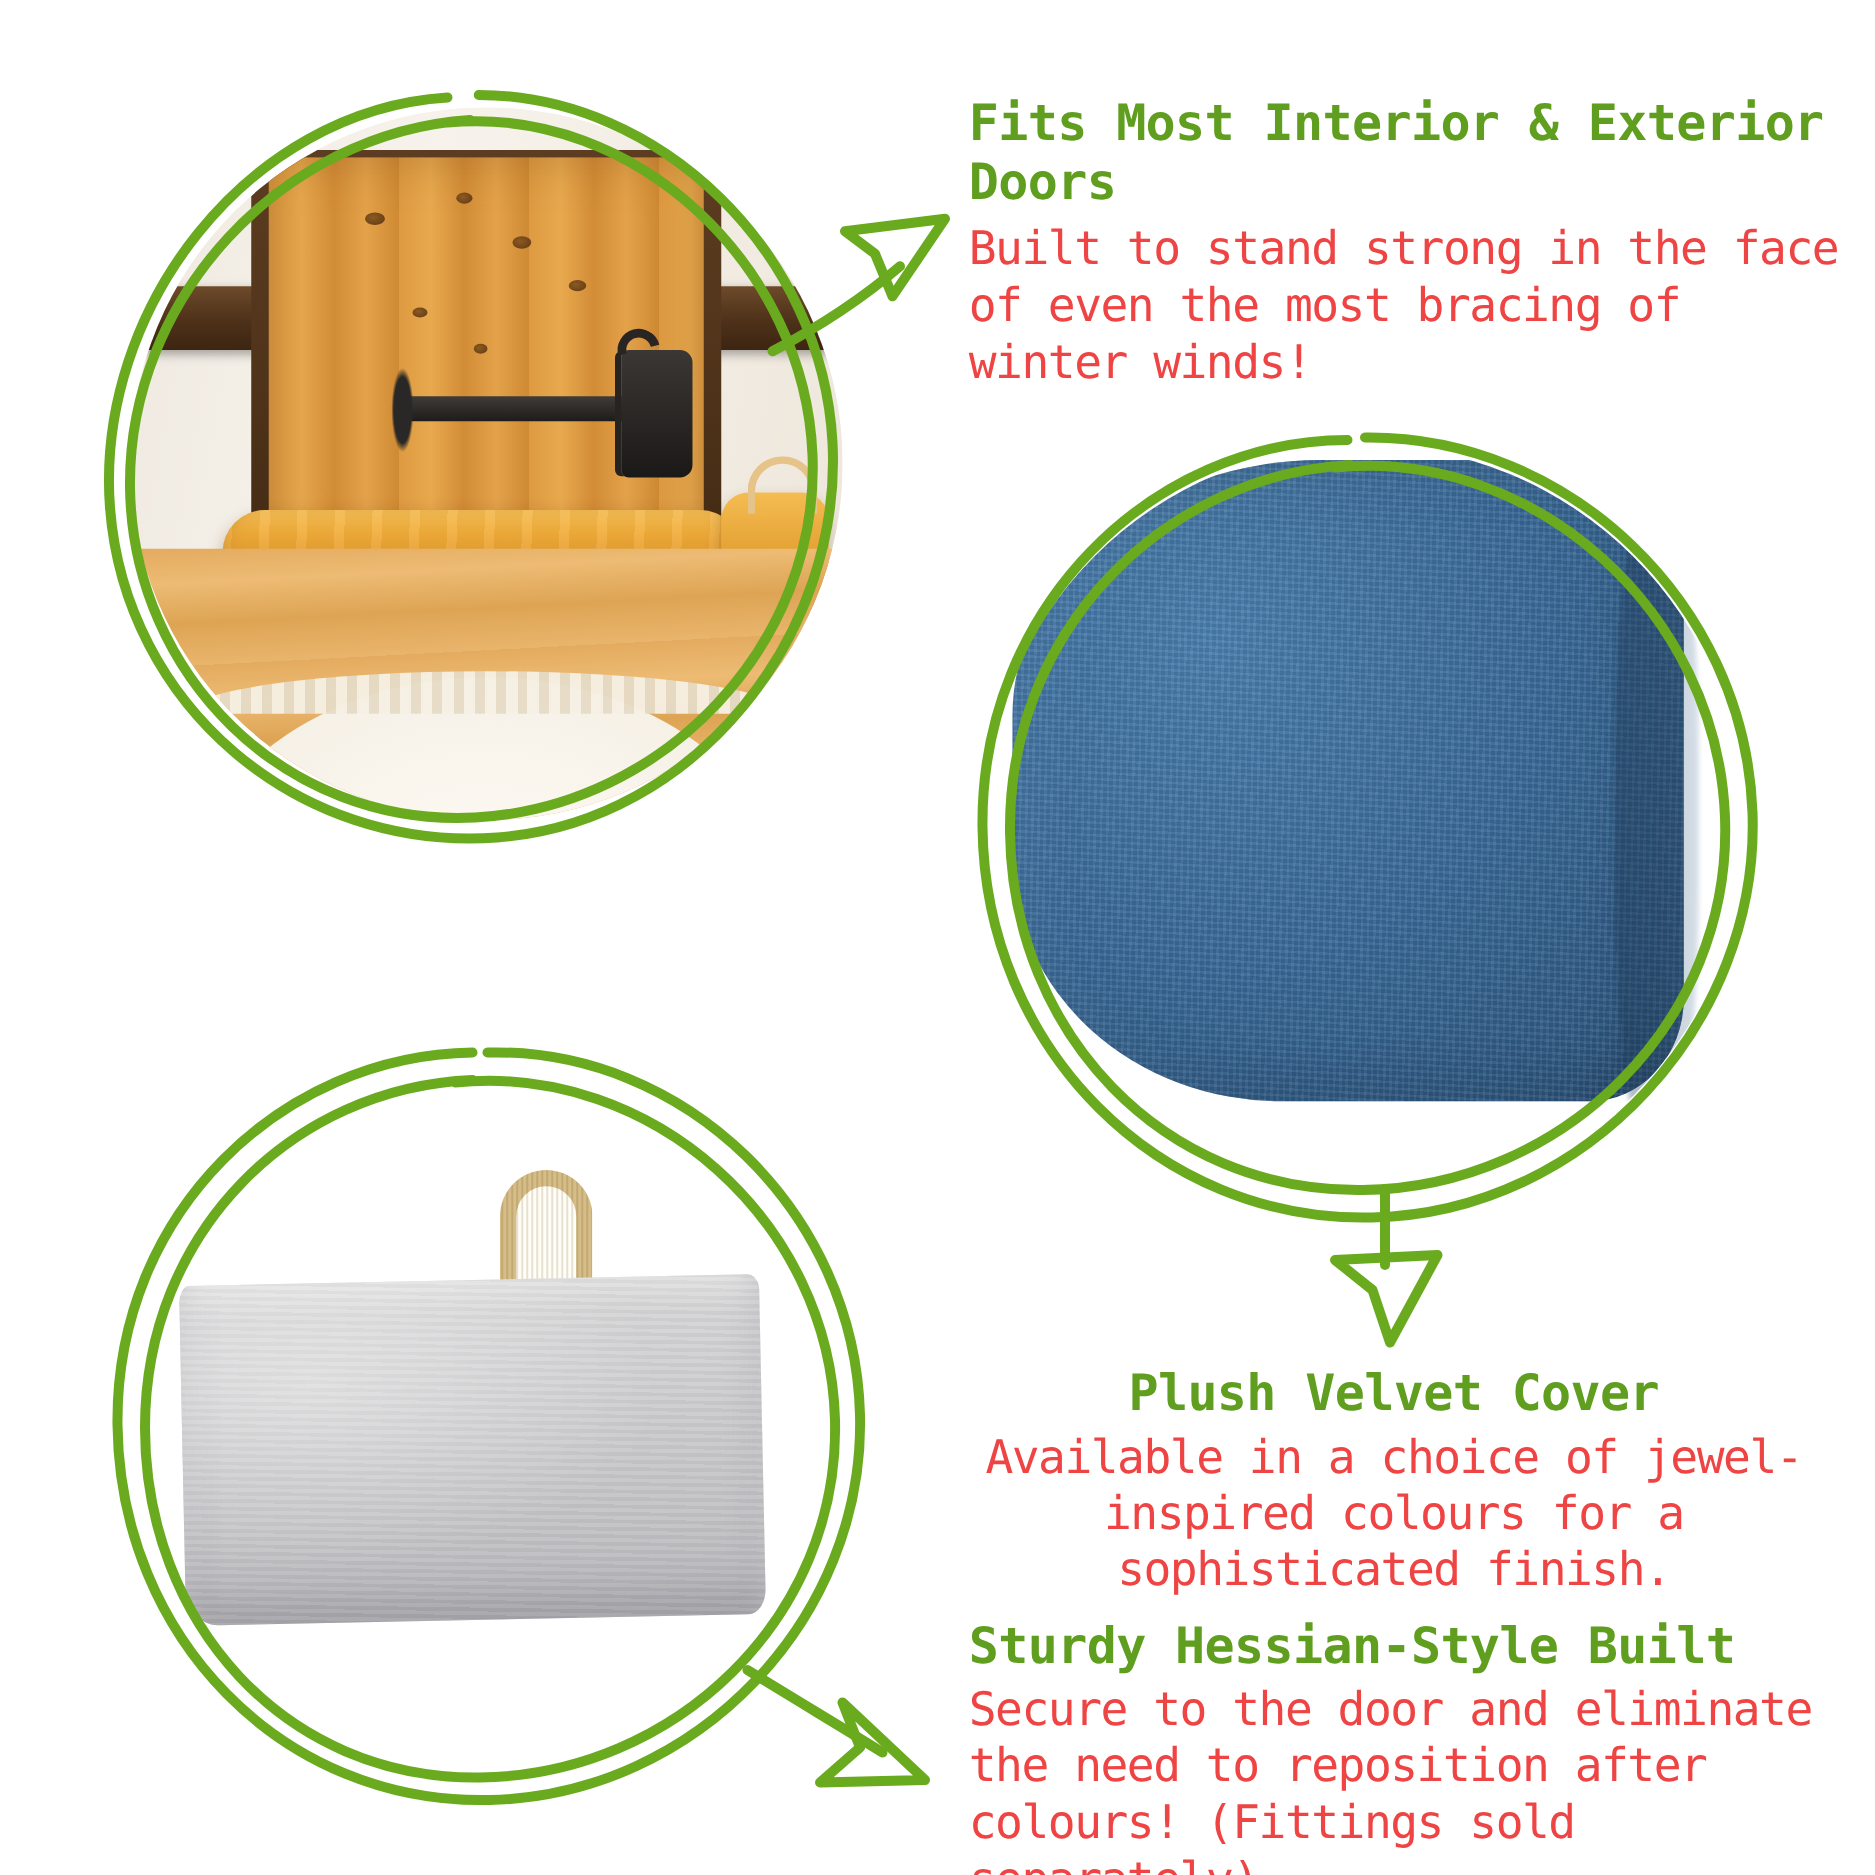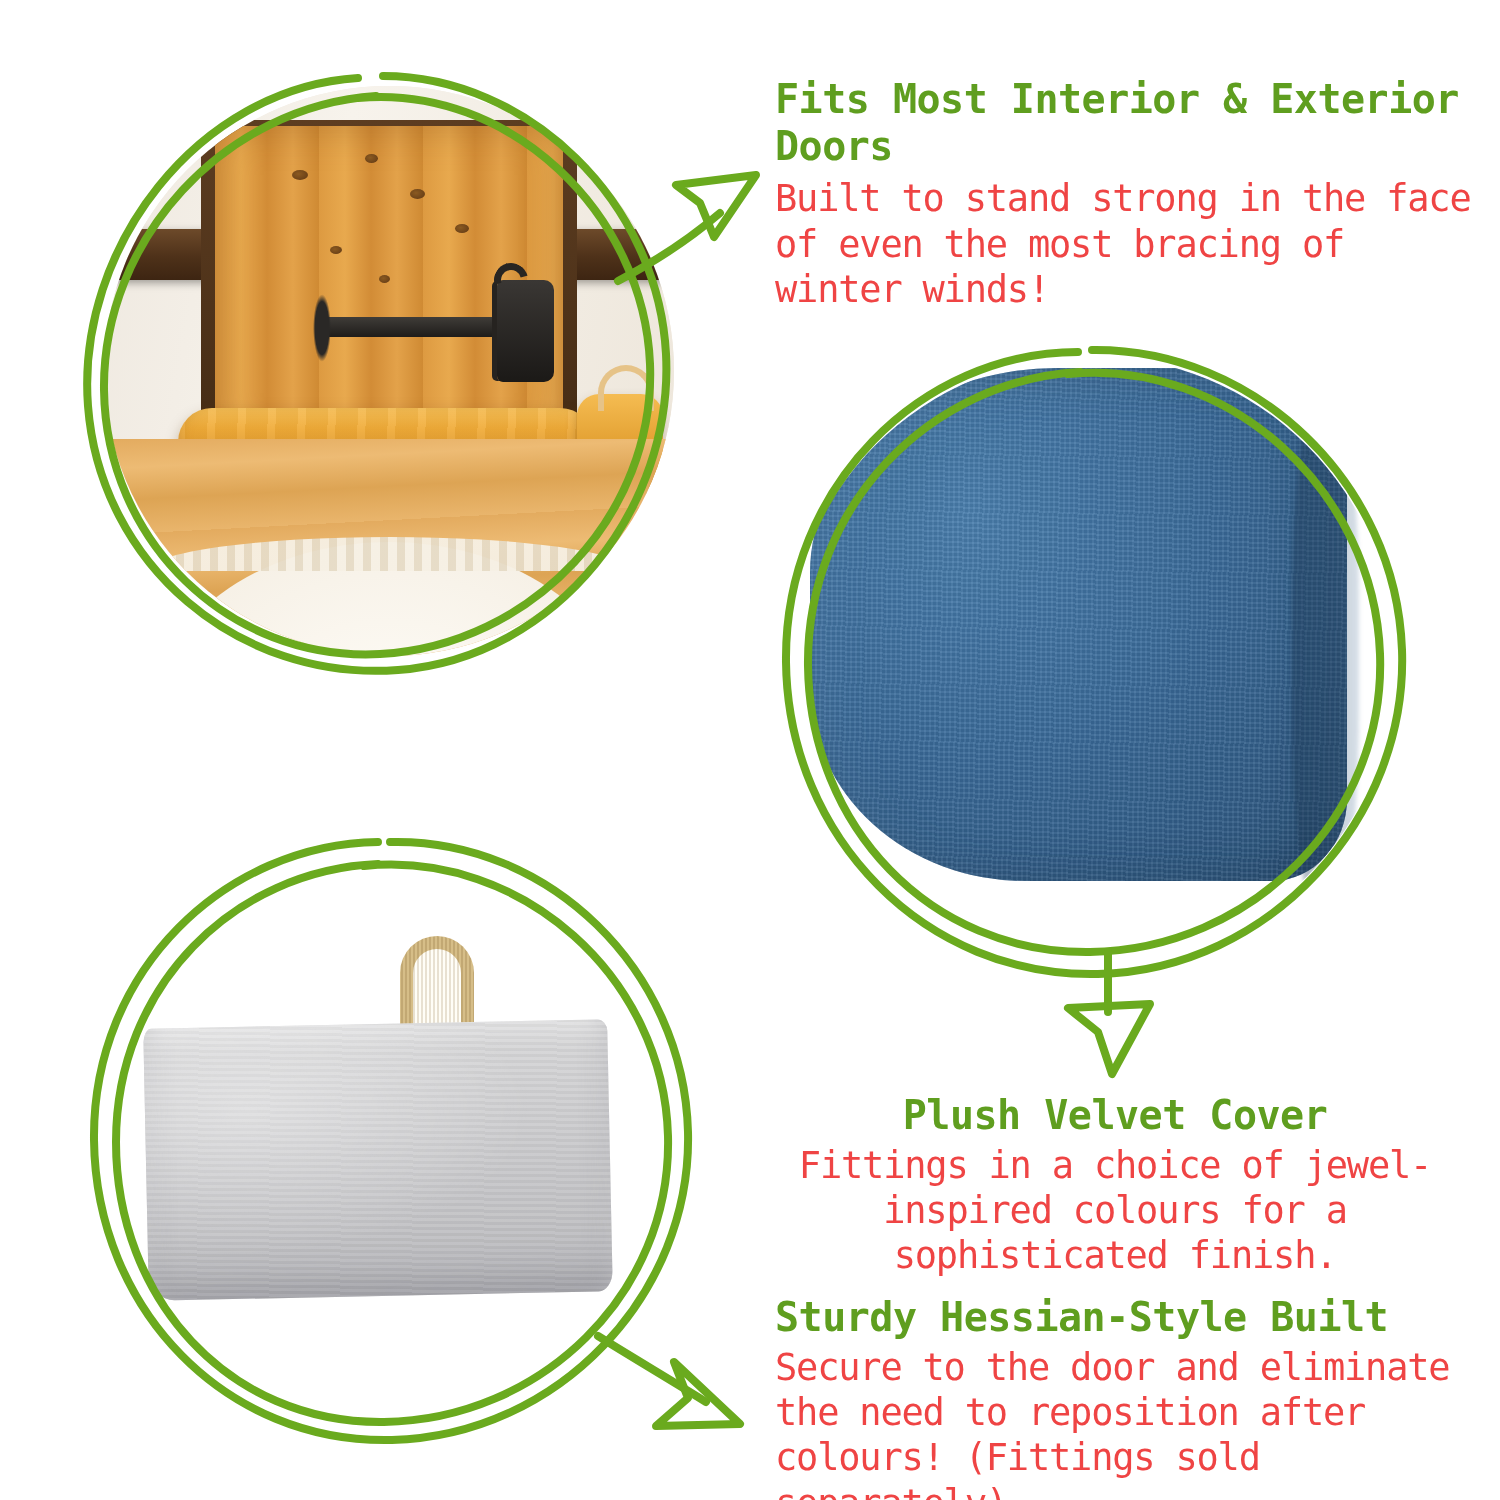--- a/index.html
+++ b/index.html
@@ -252,21 +252,21 @@
 
   <svg class="arrow" style="left:1040px; top:910px; width:160px; height:140px;" viewBox="0 0 160 140">
     <g fill="none" stroke="#6aaa1e" stroke-width="8" stroke-linecap="round" stroke-linejoin="round">
       <path d="M68 6 L68 66"></path>
       <path d="M28 62 L110 58 L72 128 L58 86 Z"></path>
     </g>
   </svg>
 
   <div class="txtblock center" style="left:760px; top:1056px; width:710px;">
     <div class="hd">Plush Velvet Cover</div>
-    <div class="bd" style="margin-top:4px;">Fittings in a choice of jewel-inspired colours for a sophisticated finish.</div>
+    <div class="bd" style="margin-top:4px;">Available in a choice of jewel-inspired colours for a sophisticated finish.</div>
   </div>
 
   <div class="frame" style="left:72px; top:790px; width:640px; height:630px;">
     <div class="photo" style="left:34px; top:28px; width:566px; height:566px;">
       <div class="grey-scene">
         <div class="gc-loop"></div>
         <div class="gc-body"></div>
       </div>
     </div>
     <svg class="ring" viewBox="0 0 640 630">

